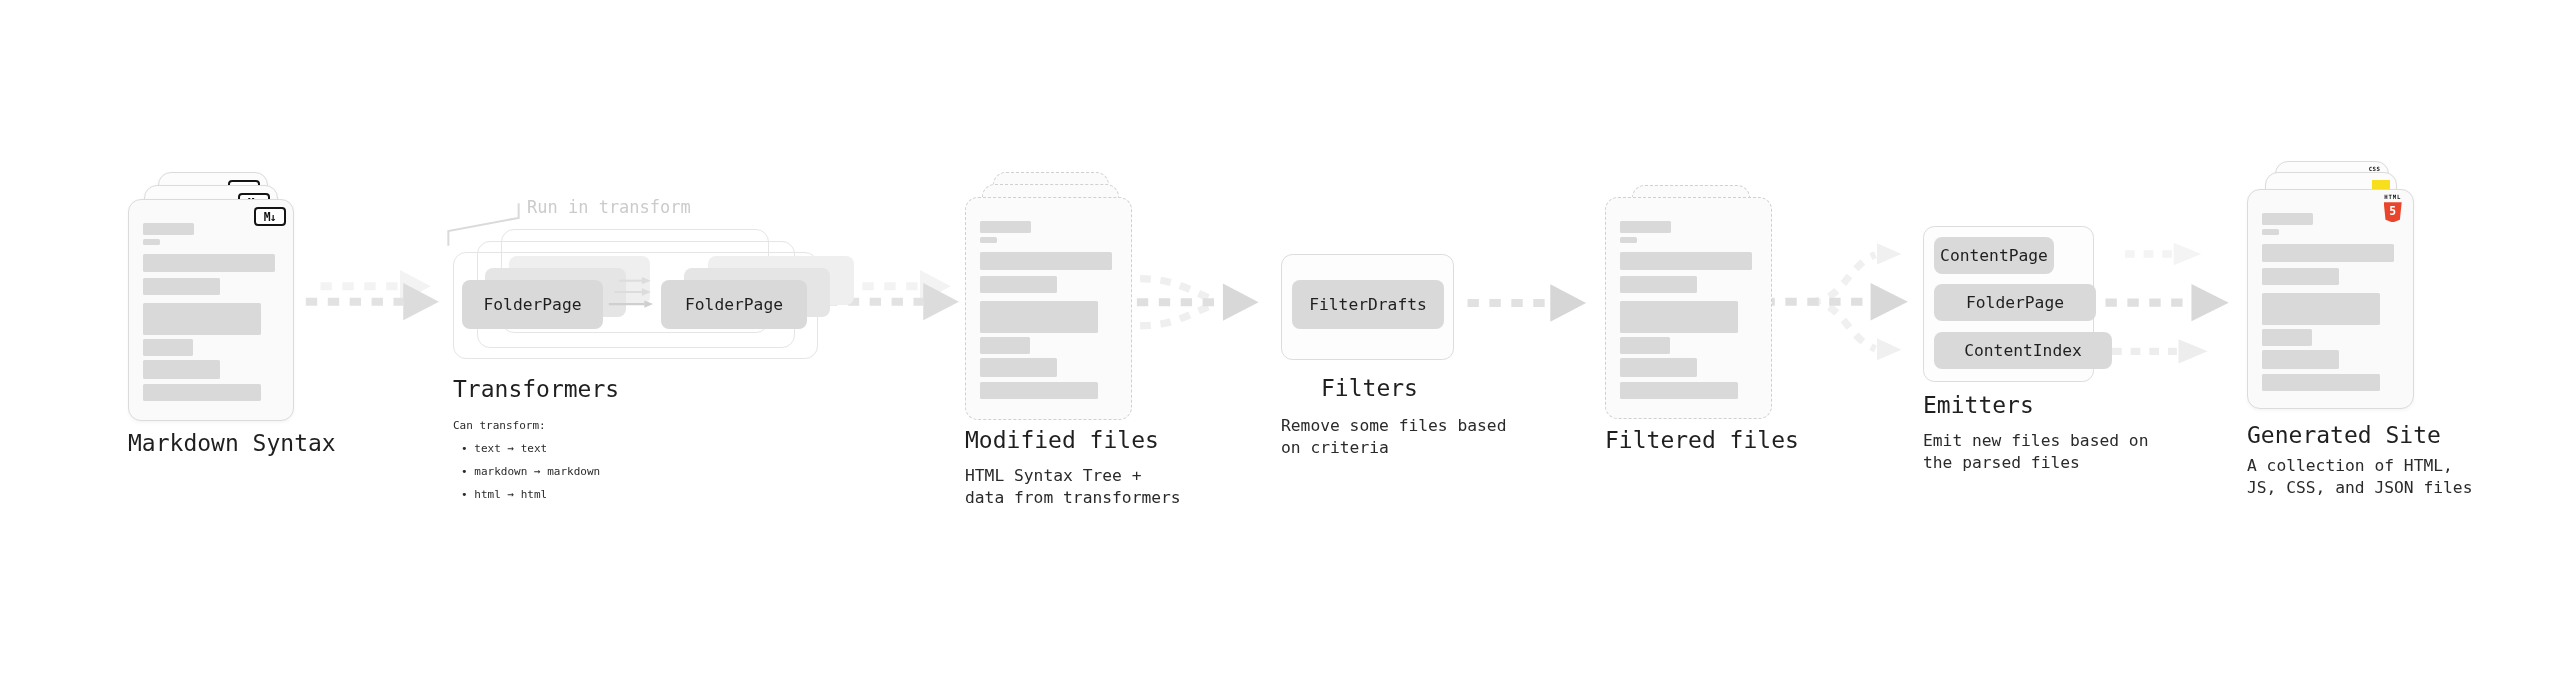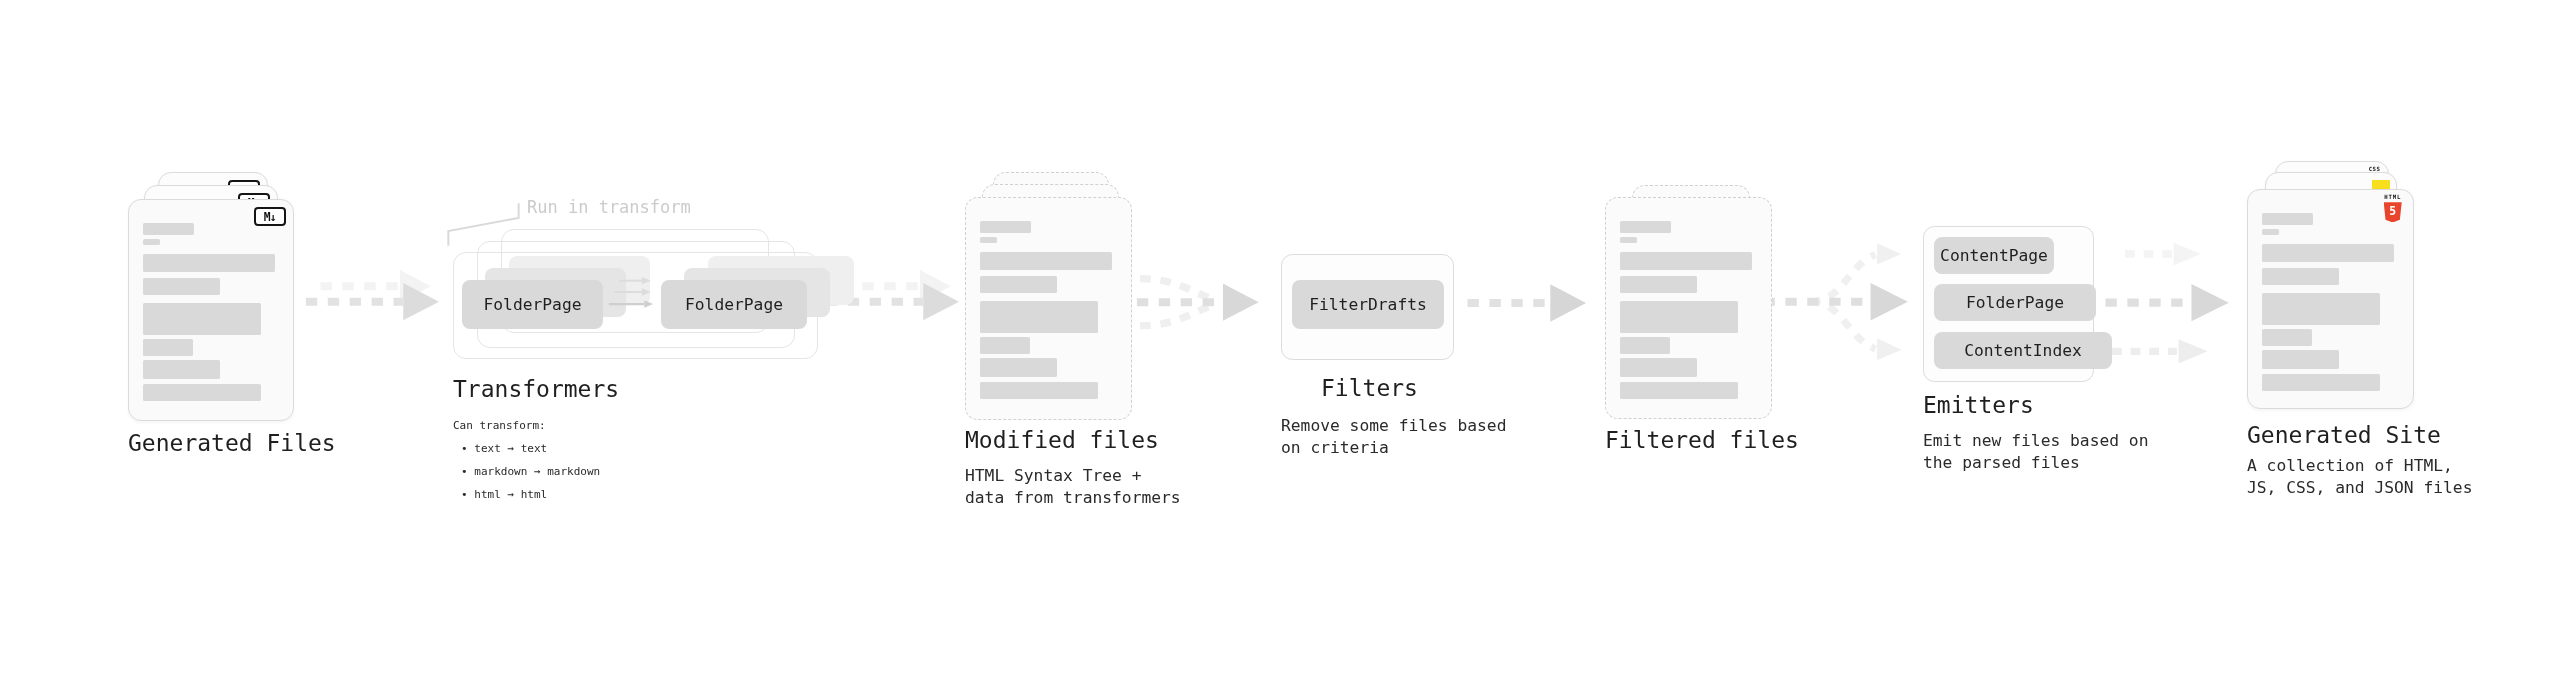--- a/index.html
+++ b/index.html
@@ -74,21 +74,21 @@
         <div class="bar"></div>
           <div class="bar"></div>
           <div class="bar"></div>
           <div class="bar"></div>
           <div class="bar"></div>
           <div class="bar"></div>
           <div class="bar"></div>
           <div class="bar"></div>
       </div>
     </div>
-    <div class="h" style="left:128px;top:430px;">Generated Files</div>
+    <div class="h" style="left:128px;top:430px;">Markdown Syntax</div>
   </div>
 
   <svg class="svgabs" style="left:301px;top:265px;" width="142" height="75" viewBox="0 0 175 92">
     <line x1="24" y1="26" x2="122" y2="26" stroke="#f3f3f3" stroke-width="10" stroke-dasharray="14 13"></line>
     <polygon points="122,6 160,26 122,46" fill="#f3f3f3"></polygon>
     <line x1="6" y1="45" x2="126" y2="45" stroke="#e2e2e2" stroke-width="10" stroke-dasharray="14 13"></line>
     <polygon points="126,22 170,45 126,68" fill="#dcdcdc"></polygon>
   </svg>
 
   <div>

